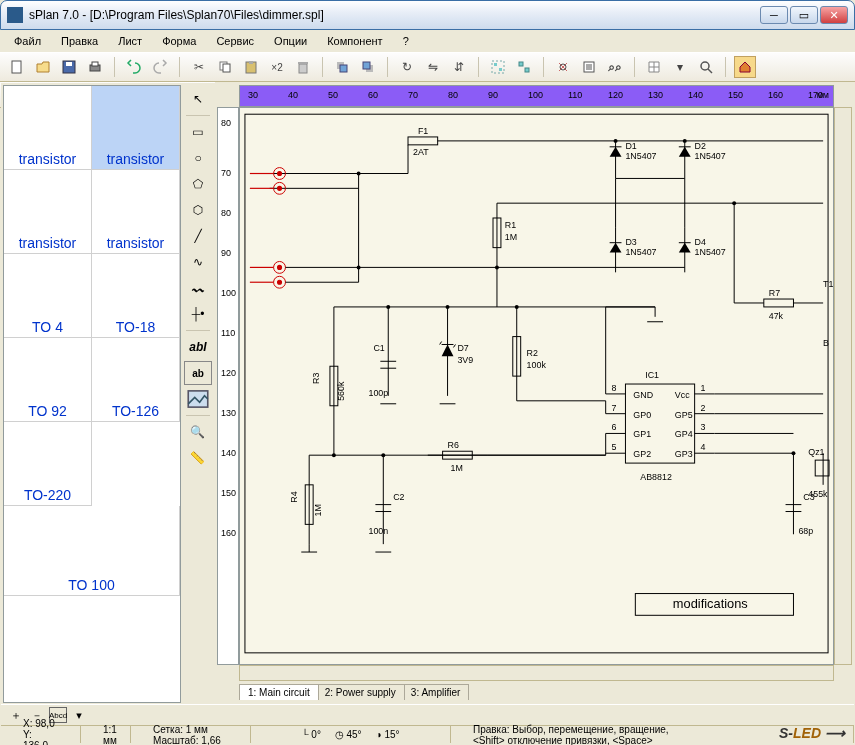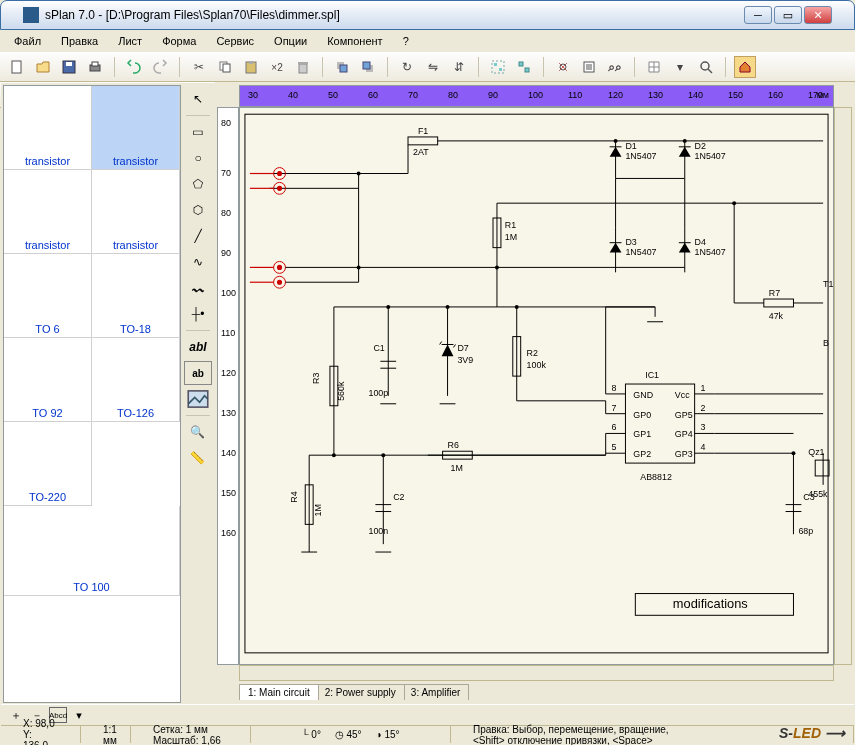--- a/index.html
+++ b/index.html
@@ -1,19 +1,19 @@
 <!DOCTYPE html>
 <html><head>
 <meta charset="utf-8">
 <style>
 * { box-sizing: border-box; margin: 0; padding: 0; font-family: Tahoma, sans-serif; }
 body { width: 855px; height: 745px; background: #ece9d8; position: relative; overflow: hidden; }
 
 
-.titlebar { height: 30px; background: linear-gradient(#fff,#e8eef7 40%,#cddbed); border: 1px solid #3a6ea5; border-radius: 7px 7px 0 0; display: flex; align-items: center; padding: 0 22px; }
+.titlebar { height: 30px; background: linear-gradient(#fff,#e8eef7 40%,#cddbed); border: 1px solid #3a6ea5; border-radius: 7px 7px 0 0; display: flex; align-items: center; padding: 0 6px; }
 .titlebar .ico { width: 16px; height: 16px; background: #2a5a8a; margin-right: 6px; }
 .titlebar .title { font-size: 12px; color: #000; flex: 1; }
 .winbtns { display: flex; gap: 2px; }
 .winbtn { width: 28px; height: 18px; border: 1px solid #6b8ab0; border-radius: 3px; background: linear-gradient(#f1f6fc,#c8d8ec); display: flex; align-items: center; justify-content: center; font-size: 11px; }
 .winbtn.close { background: linear-gradient(#f7a4a4,#d04040); color: #fff; }
 
 
 .menubar { height: 22px; background: #ece9d8; display: flex; align-items: center; padding: 0 6px; font-size: 11px; gap: 4px; }
 .menubar .mitem { padding: 2px 8px; cursor: default; }
 
@@ -28,21 +28,21 @@
 .libsel { height: 20px; font-size: 11px; border: 1px solid #7f9db9; background: #fff; flex: 1; padding: 1px 4px; display: flex; align-items: center; }
 
 .workrow { position: absolute; top: 83px; left: 1px; right: 1px; bottom: 40px; display: flex; background: #ece9d8; }
 
 
 .libpanel { width: 178px; background: #fff; border: 1px solid #919b9c; margin: 2px 0 2px 2px; overflow: hidden; position: relative; }
 .libgrid { display: grid; grid-template-columns: 1fr 1fr; }
 .cell { height: 84px; border-right: 1px solid #d0d0d0; border-bottom: 1px solid #d0d0d0; display: flex; flex-direction: column; align-items: center; justify-content: space-between; padding: 4px 2px 2px; position: relative; }
 .cell.sel { background: #bcd4f6; }
 .cell .thumb { flex: 1; display: flex; align-items: center; justify-content: center; }
-.cell .cap { font-size: 11px; color: #0033cc; text-align: left; }
+.cell .cap { font-size: 14px; color: #0033cc; text-align: left; }
 .cell svg { max-width: 60px; max-height: 55px; }
 
 
 .toolcol { width: 34px; background: #ece9d8; display: flex; flex-direction: column; gap: 2px; align-items: center; padding-top: 4px; }
 .tc { width: 28px; height: 24px; border: 1px solid transparent; display: flex; align-items: center; justify-content: center; font-size: 12px; }
 .tcsep { width: 24px; height: 1px; background: #c9c4b0; margin: 2px 0; }
 
 
 .canvaswrap { flex: 1; position: relative; background: #ece9d8; margin: 2px; }
 .hruler { position: absolute; top: 0; left: 22px; right: 18px; height: 22px; background: #8b5cf6; border: 1px solid #919b9c; overflow: hidden; }
@@ -289,21 +289,21 @@
           <div class="thumb">
             <svg viewBox="0 0 50 40">
               <text x="3" y="8" font-size="5">Q</text>
               <text x="22" y="8" font-size="5">2N 3055</text>
               <path d="M10 20a15 10 0 0 1 30 0a15 10 0 0 1-30 0" fill="none" stroke="#000"></path>
               <circle cx="22" cy="20" r="1.2"></circle>
               <circle cx="28" cy="20" r="1.2"></circle>
               <text x="8" y="36" font-size="5">BOTTOM VIEW</text>
             </svg>
           </div>
-          <div class="cap">TO 6</div>
+          <div class="cap">TO 4</div>
         </div>
       <div class="cell">
           <div class="thumb">
             <svg viewBox="0 0 50 40">
               <text x="3" y="8" font-size="5">Q</text>
               <text x="24" y="8" font-size="5">BCY 58</text>
               <circle cx="25" cy="20" r="9" fill="none" stroke="#000"></circle>
               <rect x="33" y="18" width="3" height="4" fill="none" stroke="#000"></rect>
               <circle cx="21" cy="18" r="1"></circle>
               <circle cx="29" cy="18" r="1"></circle>

